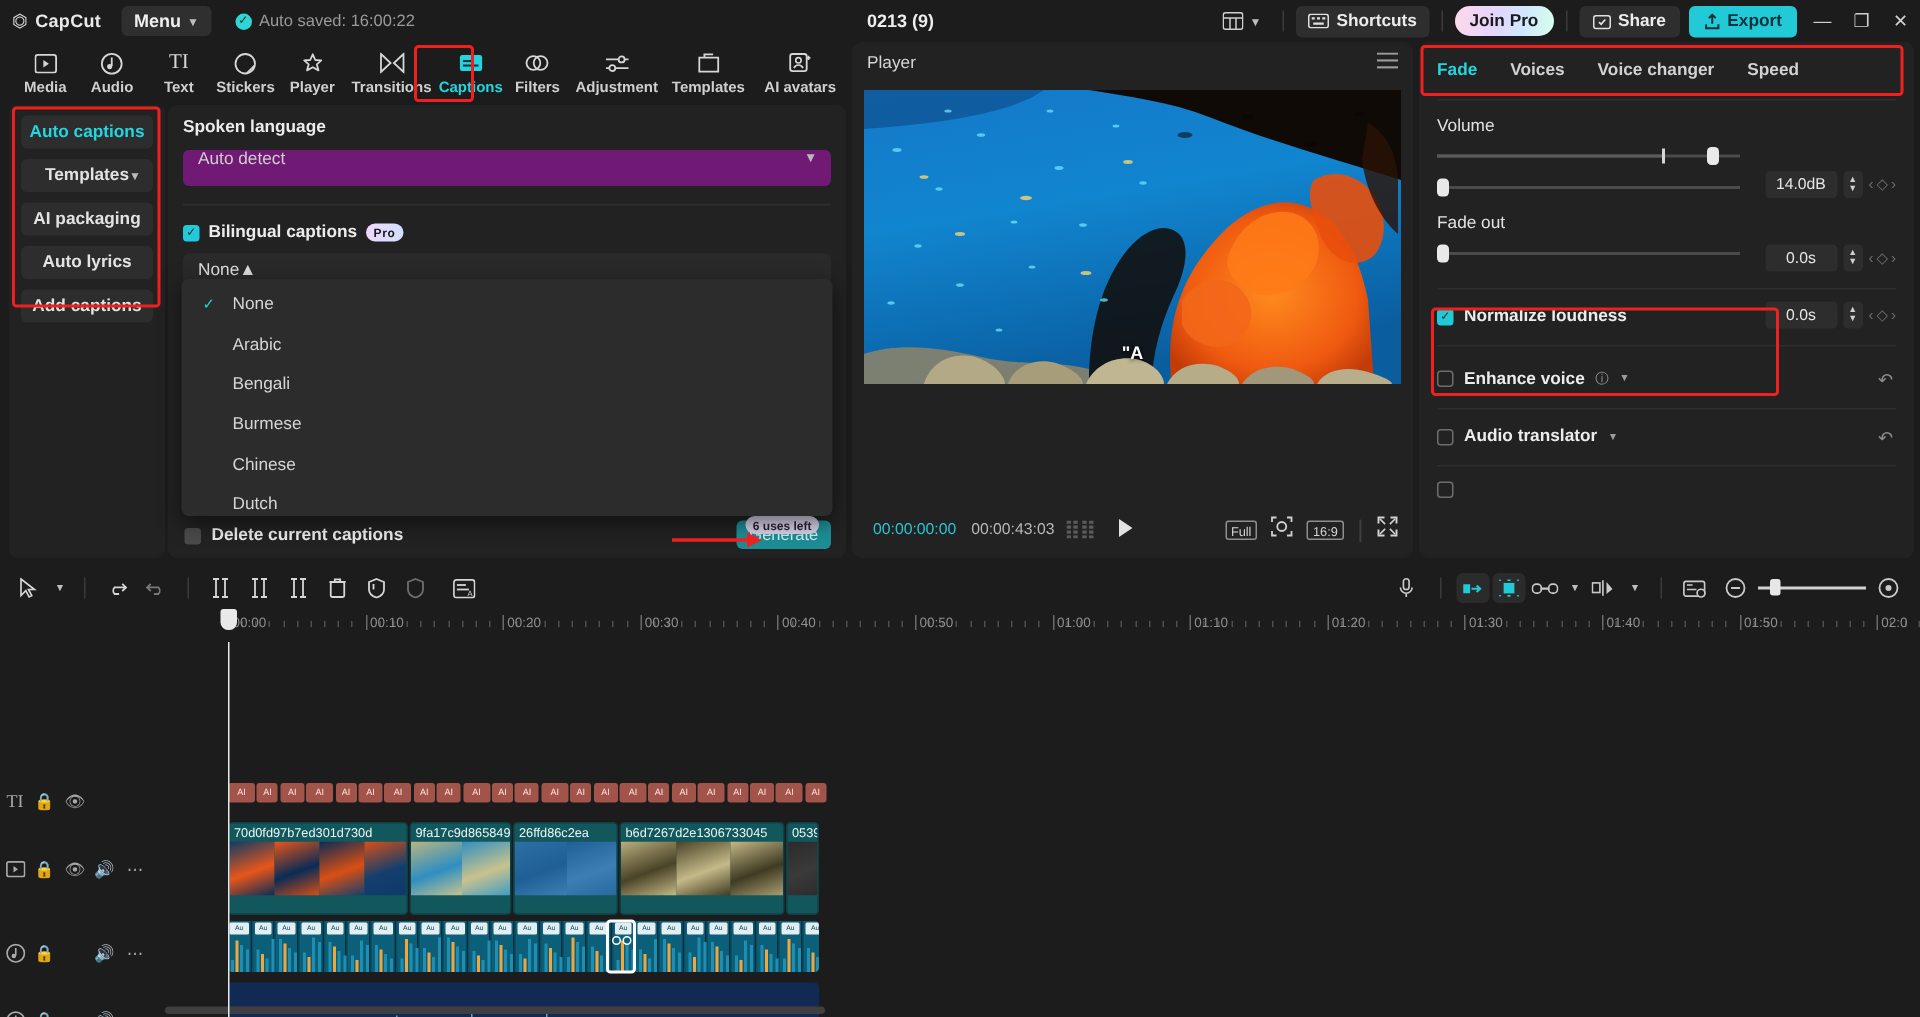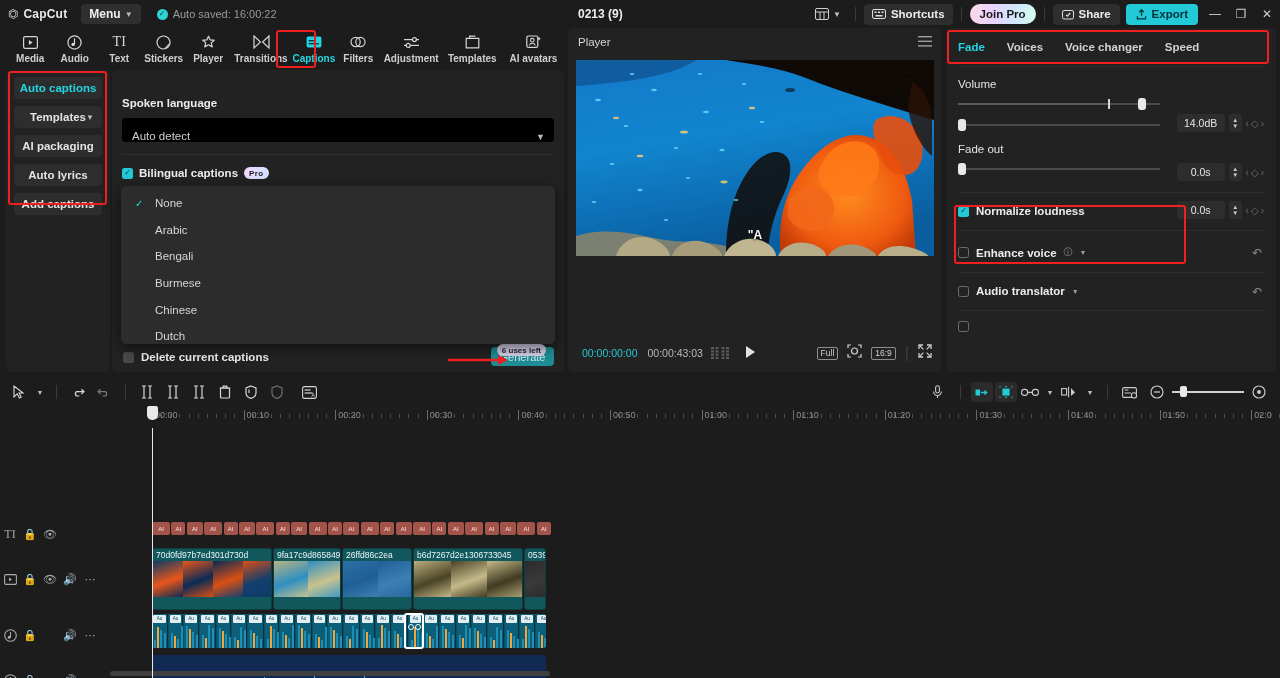--- a/index.html
+++ b/index.html
@@ -95,24 +95,24 @@
     font-size: 11.5px; font-weight: 700; color: #e3e3e3;
   }
   .lp-item.active { color: #23d5e0; }
   .lp-item .lp-caret { position: absolute; right: 8px; font-size: 8px; color: #bbb; }
 
   
   .midpanel {
     position: absolute; left: 112px; top: 70px; width: 452px; height: 302px;
     background: #222222; border-radius: 6px; overflow: hidden;
   }
-  .mp-label { margin: 27px 0 0 10px; font-size: 11.5px; font-weight: 700; color: #ececec; }
+  .mp-label { margin: 9px 0 0 10px; font-size: 11.5px; font-weight: 700; color: #ececec; }
   .mp-select {
-    margin: 9px 10px 0 10px; height: 24px; background: #000000; border-radius: 4px;
-    display: flex; align-items: flex-end; padding: 0 10px; position: relative;
+    margin: 9px 10px 0 10px; height: 24px; background: #701a75; border-radius: 4px;
+    display: flex; align-items: flex-start; padding: 0 10px; position: relative;
     font-size: 11.5px; color: #cfcfcf;
   }
   .mp-select .sel-caret { position: absolute; right: 9px; font-size: 9px; color: #b9b9b9; }
   .mp-hr { margin: 12px 10px 0 10px; height: 1px; background: #2f2f2f; }
   .mp-checkrow { margin: 12px 0 0 10px; display: flex; align-items: center; gap: 6px; }
   .chk {
     width: 11px; height: 11px; border-radius: 2.5px; background: #22c9d6;
     display: flex; align-items: center; justify-content: center;
     color: #0d3238; font-size: 8px; line-height: 1;
   }

